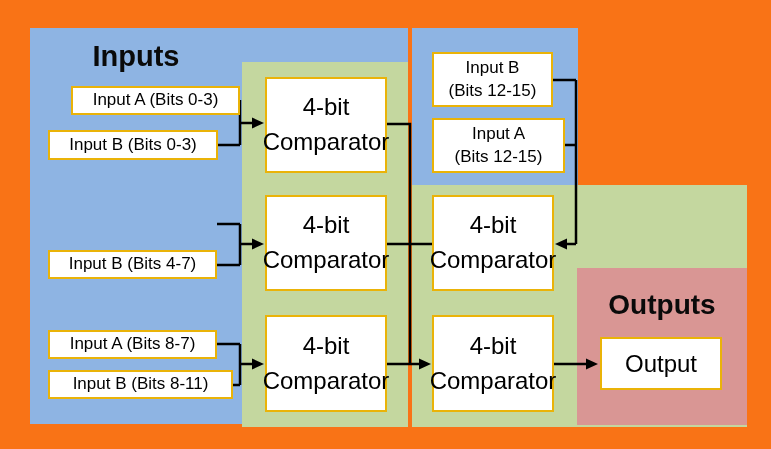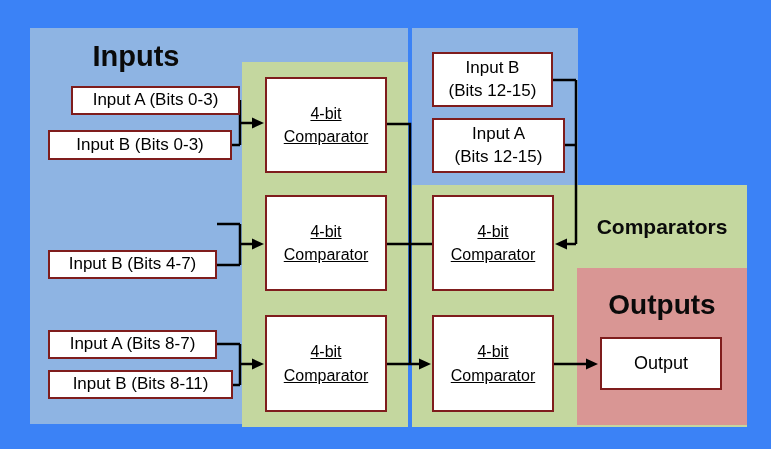--- a/index.html
+++ b/index.html
@@ -1,51 +1,50 @@
 <!DOCTYPE html>
 <html><head>
 <meta charset="utf-8">
 <style>
   html,body{margin:0;padding:0;background:#ffffff;}
   .stage{
-    position:relative;width:771px;height:449px;background:#3b82f6;overflow:hidden;
+    position:relative;width:771px;height:449px;background:#f97316;overflow:hidden;
     font-family:"Liberation Sans",sans-serif;color:#000;
   }
   .region{position:absolute;}
   .r-blue{background:#8eb4e3;}
   .r-green{background:#c4d79f;}
   .r-red{background:#d99694;}
   .title{position:absolute;font-weight:700;color:#0a0a0a;text-align:center;line-height:1.1;}
   .t-inputs{left:30px;top:41px;width:212px;font-size:29px;}
   .t-comparators{left:577px;top:215px;width:170px;font-size:21px;}
   .t-outputs{left:577px;top:290px;width:170px;font-size:28px;}
   .node{
-    position:absolute;background:#ffffff;border:2px solid #7f1d1d;box-sizing:border-box;
+    position:absolute;background:#ffffff;border:2px solid #eab308;box-sizing:border-box;
     display:flex;flex-direction:column;align-items:center;justify-content:center;
     text-align:center;font-size:17px;line-height:1.3;
   }
   .node .ln{display:block;white-space:nowrap;}
-  .comp{font-size:16px;line-height:1.45;text-decoration:underline;}
+  .comp{font-size:24px;line-height:1.45;}
   svg.wires{position:absolute;left:0;top:0;pointer-events:none;}
   .wire{stroke:#000;stroke-width:2.5;fill:none;}
   .head{fill:#000;stroke:none;}
 </style>
 </head>
 <body>
 
 <div class="stage">
 
   <div class="region r-blue" style="left:30px;top:28px;width:378px;height:396px;"></div>
   <div class="region r-green" style="left:242px;top:62px;width:166px;height:365px;"></div>
   <div class="region r-blue" style="left:412px;top:28px;width:166px;height:157px;"></div>
   <div class="region r-green" style="left:412px;top:185px;width:335px;height:242px;"></div>
   <div class="region r-red" style="left:577px;top:268px;width:170px;height:157px;"></div>
 
   <div class="title t-inputs">Inputs</div>
-  <div class="title t-comparators">Comparators</div>
   <div class="title t-outputs">Outputs</div>
 
   <svg class="wires" width="771" height="449" viewBox="0 0 771 449">
     <g>
       <path class="wire" d="M217 100 H240 M217 145 H240 M240 100 V145 M240 123 H253"></path>
       <polygon class="head" points="264,123 252,117.5 252,128.5"></polygon>
     </g>
     <g>
       <path class="wire" d="M217 224 H240 M217 265 H240 M240 224 V265 M240 244 H253"></path>
       <polygon class="head" points="264,244 252,238.5 252,249.5"></polygon>
@@ -70,21 +69,21 @@
     </g>
     <g>
       <path class="wire" d="M554 364 H587"></path>
       <polygon class="head" points="598,364 586,358.5 586,369.5"></polygon>
     </g>
   </svg>
 
   <div class="node" style="left:48px;top:86px;width:169px;height:29px;margin-left:23px;">
     <span class="ln">Input A (Bits 0-3)</span>
   </div>
-  <div class="node" style="left:48px;top:130px;width:184px;height:30px;">
+  <div class="node" style="left:48px;top:130px;width:170px;height:30px;">
     <span class="ln">Input B (Bits 0-3)</span>
   </div>
   <div class="node" style="left:48px;top:250px;width:169px;height:29px;justify-content:center;">
     <span class="ln">Input B (Bits 4-7)</span>
   </div>
   <div class="node" style="left:48px;top:330px;width:169px;height:29px;">
     <span class="ln">Input A (Bits 8-7)</span>
   </div>
   <div class="node" style="left:48px;top:370px;width:185px;height:29px;">
     <span class="ln">Input B (Bits 8-11)</span>
@@ -113,17 +112,17 @@
   </div>
   <div class="node comp" style="left:432px;top:195px;width:122px;height:96px;">
     <span class="ln">4-bit</span>
     <span class="ln">Comparator</span>
   </div>
   <div class="node comp" style="left:432px;top:315px;width:122px;height:97px;">
     <span class="ln">4-bit</span>
     <span class="ln">Comparator</span>
   </div>
 
-  <div class="node" style="left:600px;top:337px;width:122px;height:53px;font-size:18px;">
+  <div class="node" style="left:600px;top:337px;width:122px;height:53px;font-size:24px;">
     <span class="ln">Output</span>
   </div>
 
 </div>
 
 </body></html>

